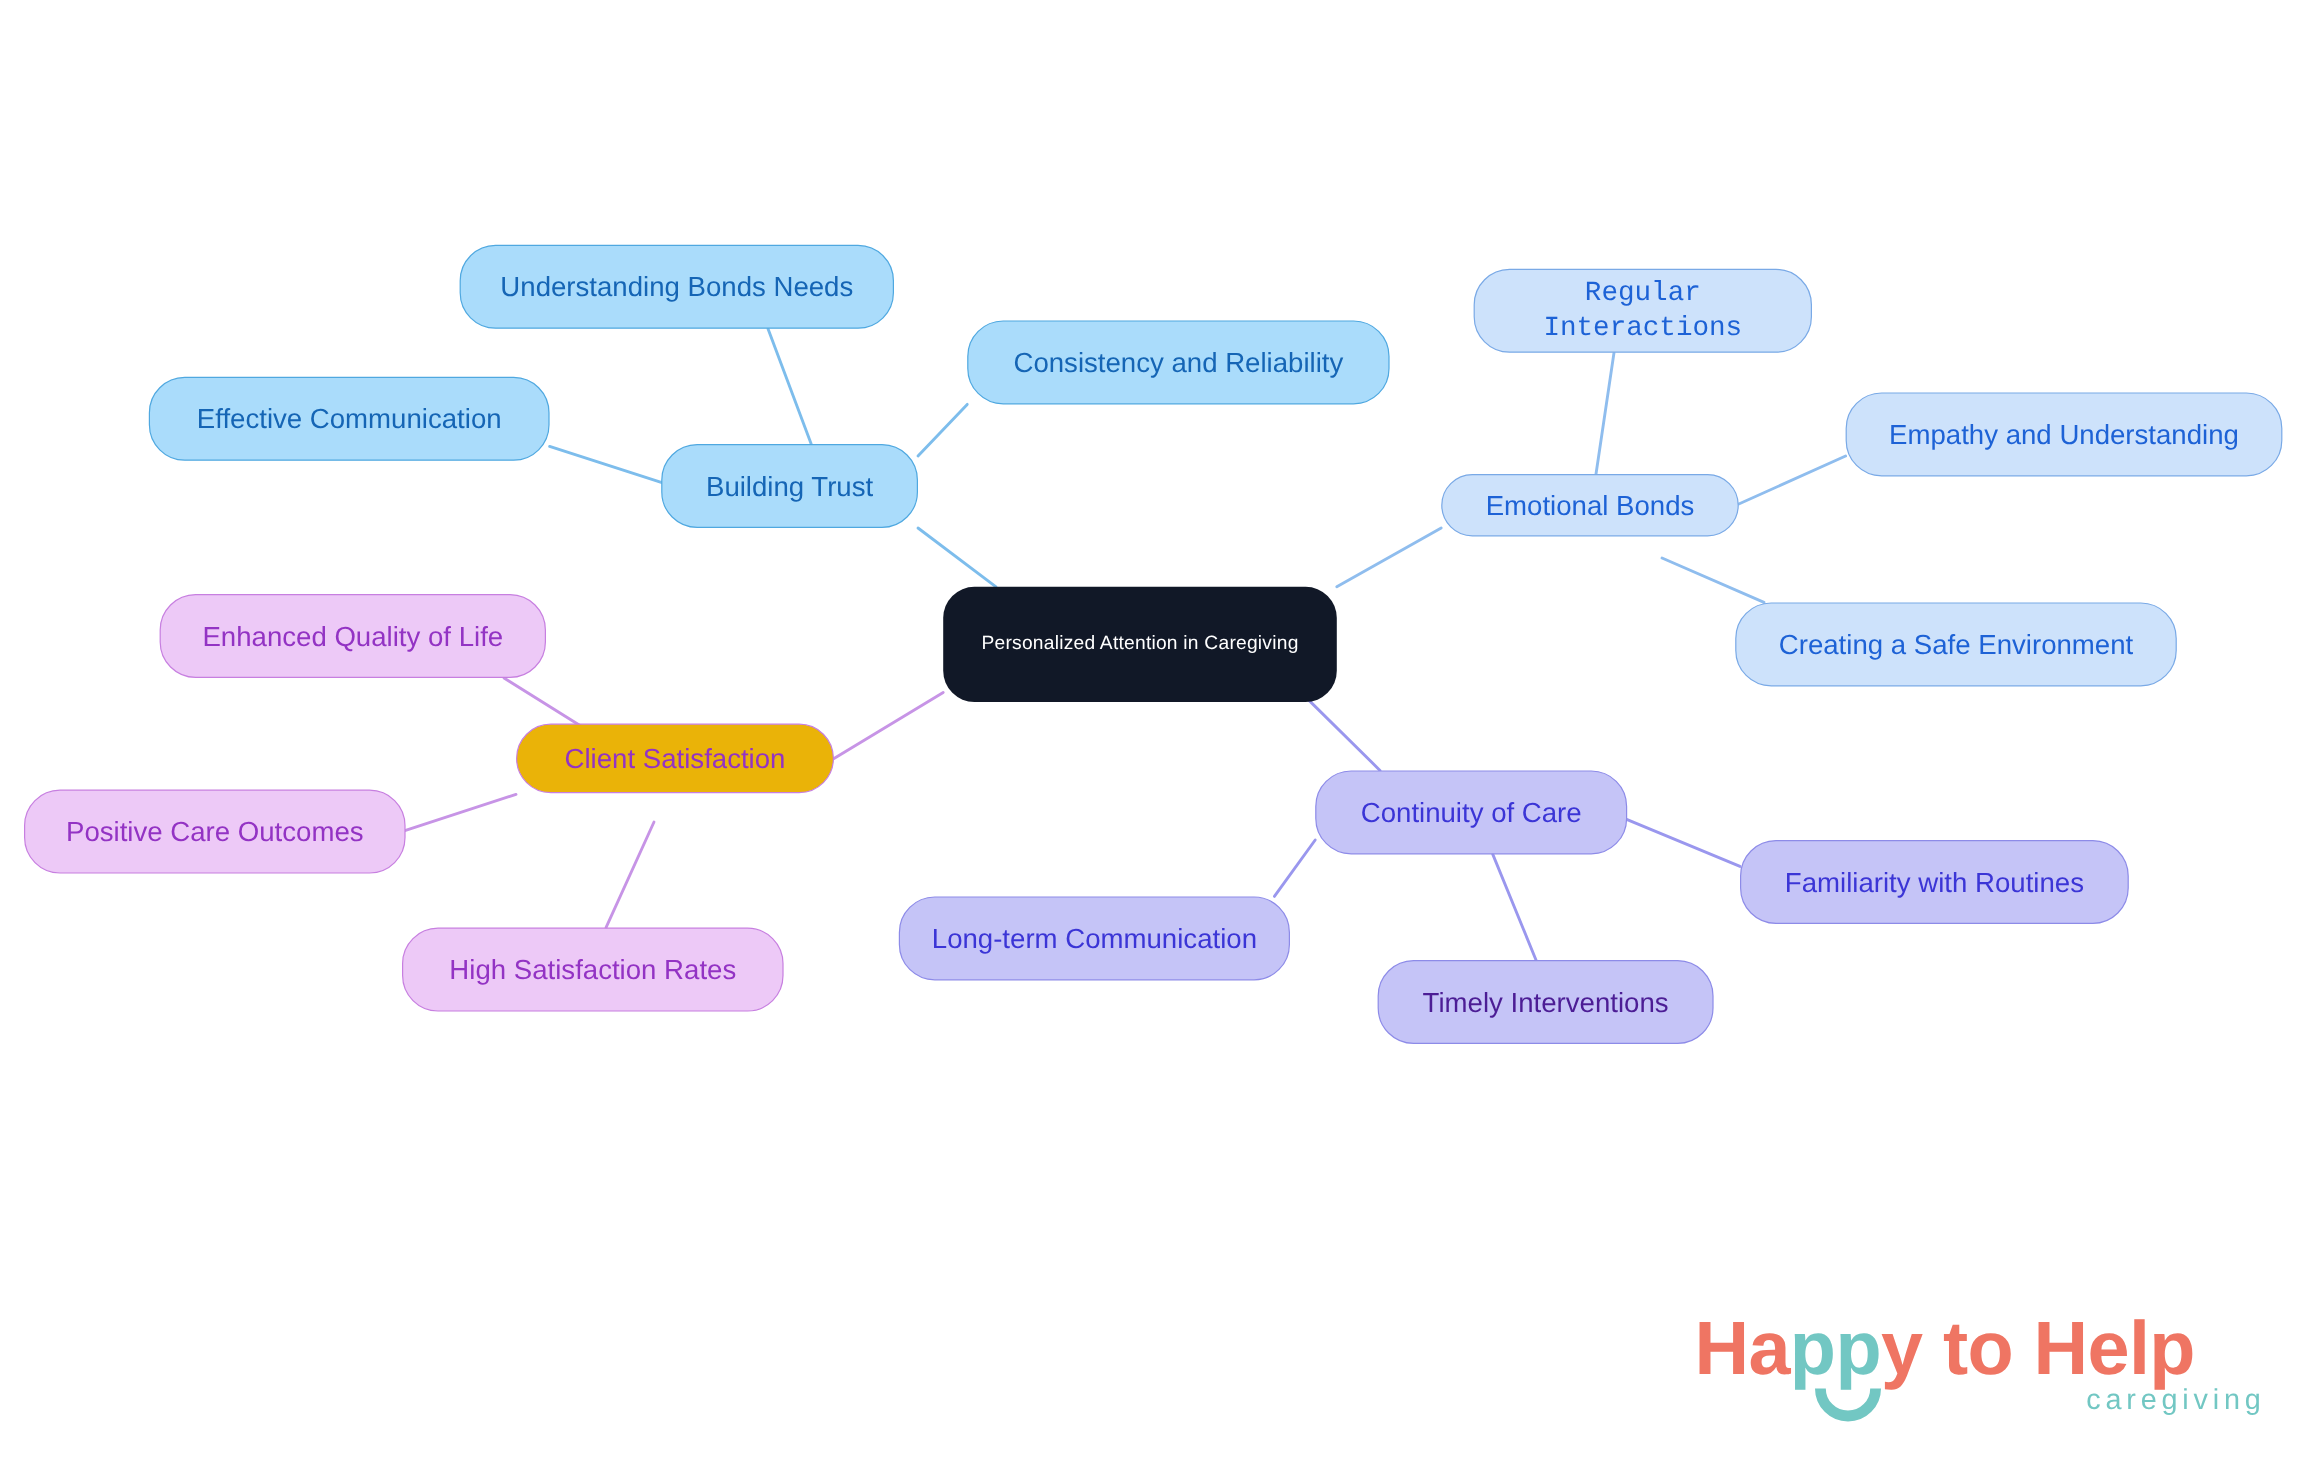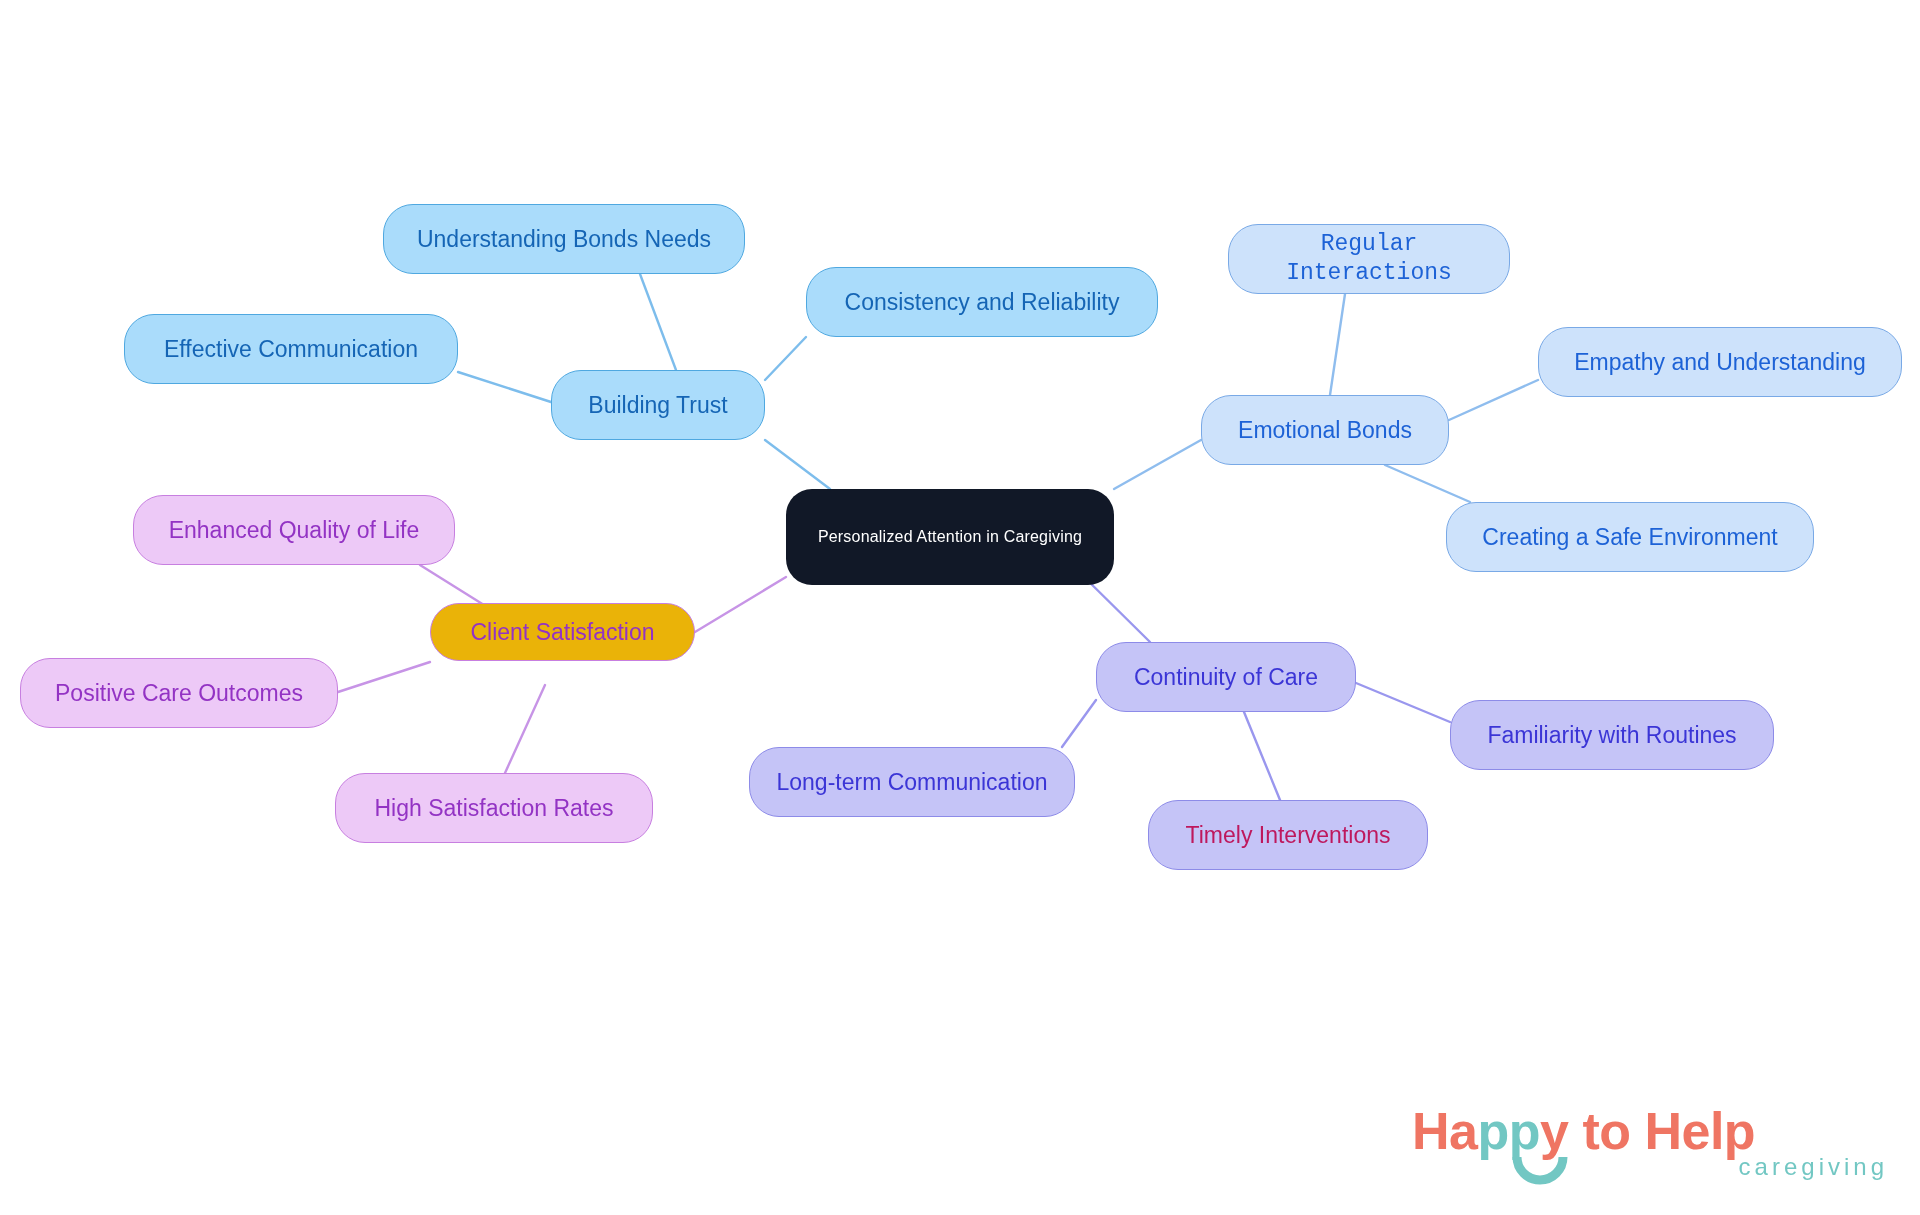--- a/index.html
+++ b/index.html
@@ -53,22 +53,22 @@
   #logo {
     position: absolute;
     left: 1412px;
     top: 1093px;
     width: 480px;
     height: 112px;
   }
   .logo-main {
     position: absolute;
     left: 0;
-    top: 12px;
-    font-size: 52px;
+    top: 0;
+    font-size: 63px;
     font-weight: bold;
     letter-spacing: -0.5px;
     line-height: 1;
     white-space: pre;
   }
   .logo-sub {
     position: absolute;
     right: 4px;
     top: 62px;
     font-size: 24px;
@@ -110,27 +110,27 @@
 
   <div class="node root" id="node-root" style="left: 786px; top: 489px; width: 328px; height: 96px; background: rgb(17, 24, 39); color: rgb(255, 255, 255);">
     <span>Personalized Attention in Caregiving</span>
   </div>
 
   <div id="nodes">
       <div class="node branch" style="left: 551px; top: 370px; width: 214px; height: 70px; background: rgb(170, 220, 251); border-color: rgb(79, 168, 224); color: rgb(21, 101, 181);"><span>Building Trust</span></div>
       <div class="node leaf" style="left: 383px; top: 204px; width: 362px; height: 70px; background: rgb(170, 220, 251); border-color: rgb(79, 168, 224); color: rgb(21, 101, 181);"><span>Understanding Bonds Needs</span></div>
       <div class="node leaf" style="left: 124px; top: 314px; width: 334px; height: 70px; background: rgb(170, 220, 251); border-color: rgb(79, 168, 224); color: rgb(21, 101, 181);"><span>Effective Communication</span></div>
       <div class="node leaf" style="left: 806px; top: 267px; width: 352px; height: 70px; background: rgb(170, 220, 251); border-color: rgb(79, 168, 224); color: rgb(21, 101, 181);"><span>Consistency and Reliability</span></div>
-      <div class="node branch" style="left: 1201px; top: 395px; width: 248px; height: 70px; background: rgb(205, 226, 251); border-color: rgb(121, 169, 230); color: rgb(29, 98, 214);"><span>Emotional Bonds</span></div>
+      <div class="node branch" style="left: 1201px; top: 395px; width: 248px; height: 52px; background: rgb(205, 226, 251); border-color: rgb(121, 169, 230); color: rgb(29, 98, 214);"><span>Emotional Bonds</span></div>
       <div class="node leaf" style="left: 1228px; top: 224px; width: 282px; height: 70px; background: rgb(205, 226, 251); border-color: rgb(121, 169, 230); color: rgb(29, 98, 214); font-family: Liberation Mono, monospace;"><span>Regular Interactions</span></div>
       <div class="node leaf" style="left: 1538px; top: 327px; width: 364px; height: 70px; background: rgb(205, 226, 251); border-color: rgb(121, 169, 230); color: rgb(29, 98, 214);"><span>Empathy and Understanding</span></div>
       <div class="node leaf" style="left: 1446px; top: 502px; width: 368px; height: 70px; background: rgb(205, 226, 251); border-color: rgb(121, 169, 230); color: rgb(29, 98, 214); justify-content: center;"><span>Creating a Safe Environment</span></div>
       <div class="node branch" style="left: 1096px; top: 642px; width: 260px; height: 70px; background: rgb(197, 196, 247); border-color: rgb(141, 139, 232); color: rgb(59, 53, 214);"><span>Continuity of Care</span></div>
       <div class="node leaf" style="left: 1450px; top: 700px; width: 324px; height: 70px; background: rgb(197, 196, 247); border-color: rgb(141, 139, 232); color: rgb(59, 53, 214);"><span>Familiarity with Routines</span></div>
-      <div class="node leaf" style="left: 1148px; top: 800px; width: 280px; height: 70px; background: rgb(197, 196, 247); border-color: rgb(141, 139, 232); color: #be185d;"><span>Timely Interventions</span></div>
+      <div class="node leaf" style="left: 1148px; top: 800px; width: 280px; height: 70px; background: rgb(197, 196, 247); border-color: rgb(141, 139, 232); color: #4c1d95;"><span>Timely Interventions</span></div>
       <div class="node leaf" style="left: 749px; top: 747px; width: 326px; height: 70px; background: rgb(197, 196, 247); border-color: rgb(141, 139, 232); color: rgb(59, 53, 214);"><span>Long-term Communication</span></div>
       <div class="node branch" style="left: 430px; top: 603px; width: 265px; height: 58px; background: #eab308; border-color: rgb(199, 127, 224); color: rgb(147, 51, 196);"><span>Client Satisfaction</span></div>
       <div class="node leaf" style="left: 133px; top: 495px; width: 322px; height: 70px; background: rgb(237, 201, 247); border-color: rgb(199, 127, 224); color: rgb(147, 51, 196);"><span>Enhanced Quality of Life</span></div>
       <div class="node leaf" style="left: 20px; top: 658px; width: 318px; height: 70px; background: rgb(237, 201, 247); border-color: rgb(199, 127, 224); color: rgb(147, 51, 196);"><span>Positive Care Outcomes</span></div>
       <div class="node leaf" style="left: 335px; top: 773px; width: 318px; height: 70px; background: rgb(237, 201, 247); border-color: rgb(199, 127, 224); color: rgb(147, 51, 196);"><span>High Satisfaction Rates</span></div>
     </div>
 
   <div id="logo">
     <div class="logo-main"><span style="color: rgb(239, 117, 99);">Ha</span><span style="color: rgb(114, 199, 195);">pp</span><span style="color: rgb(239, 117, 99);">y</span><span style="color: rgb(239, 117, 99);"> to Help</span></div>
     <svg class="smile" viewBox="0 0 56 30" xmlns="http://www.w3.org/2000/svg">

